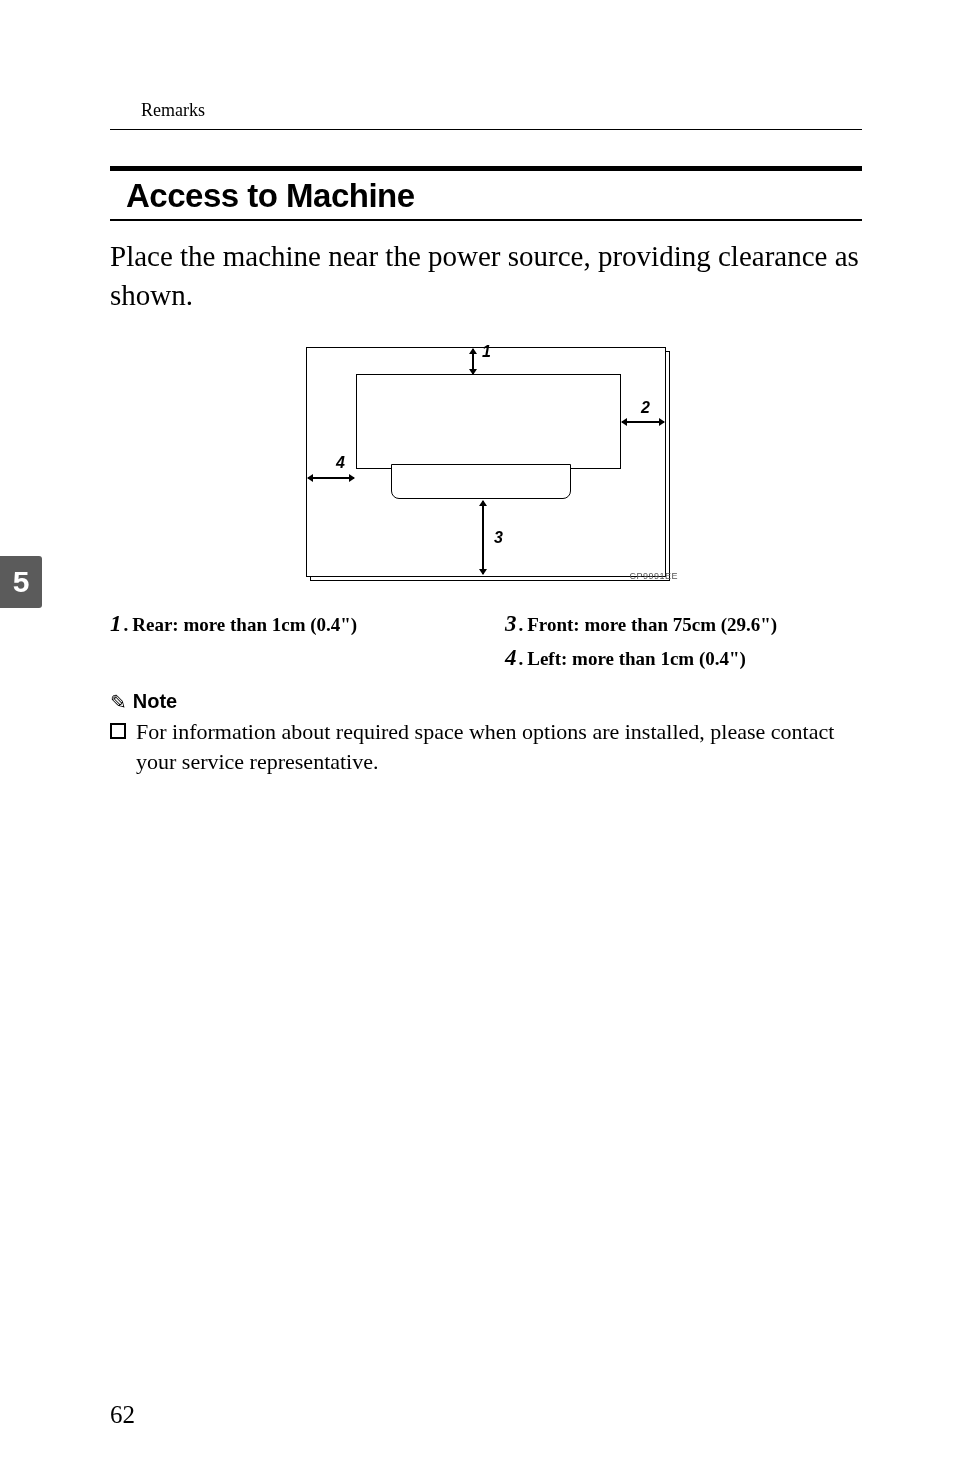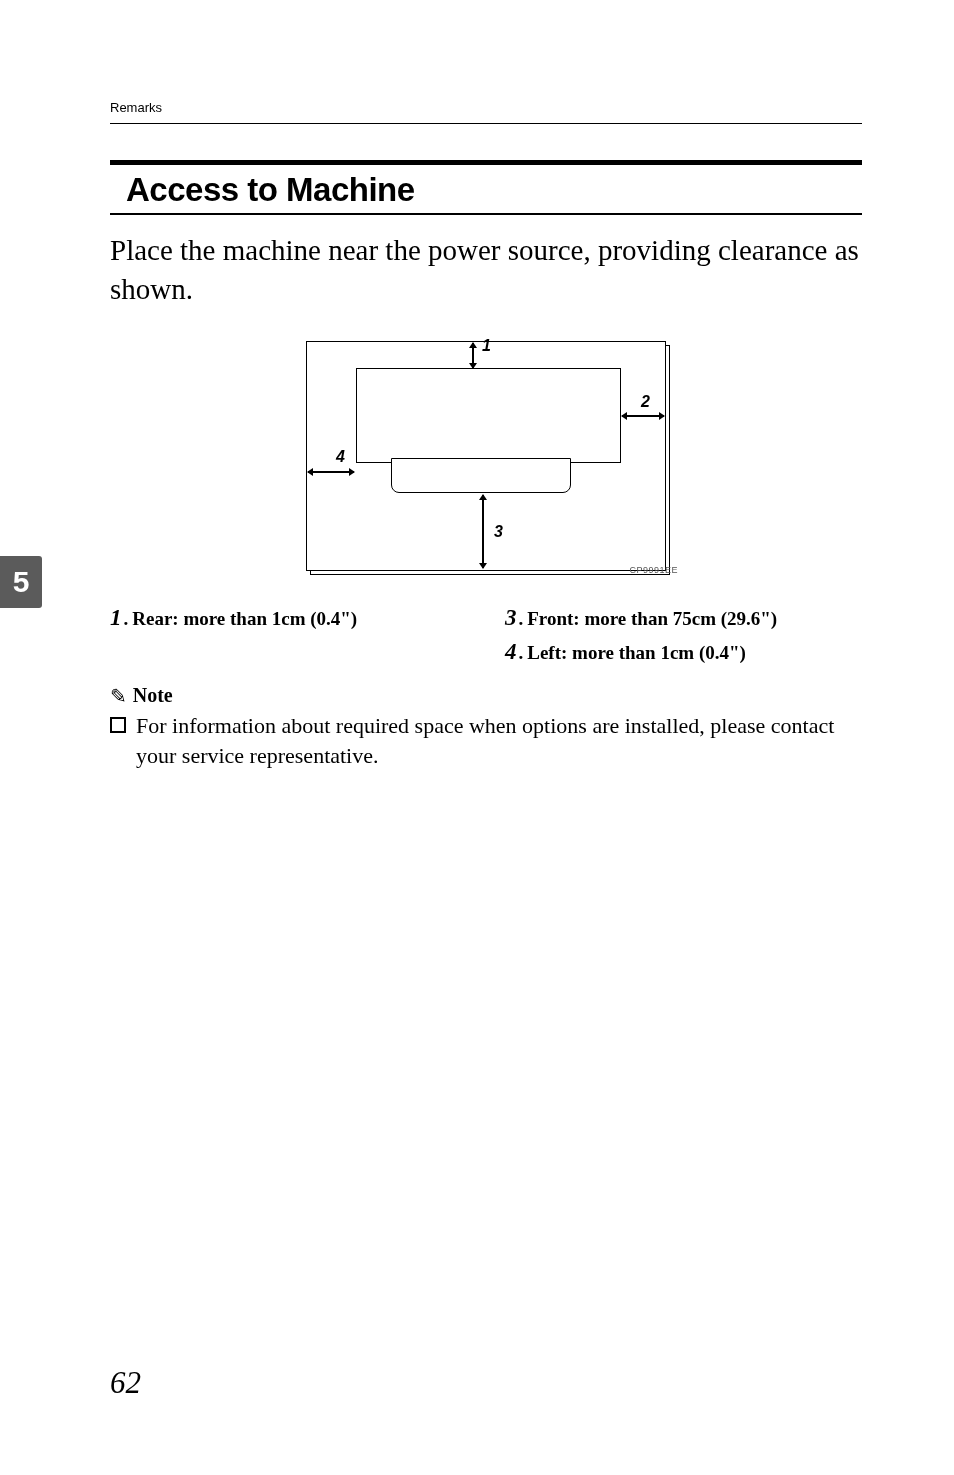--- a/index.html
+++ b/index.html
@@ -1,18 +1,18 @@
 <!DOCTYPE html>
 <html><head>
 <meta charset="utf-8">
 <style>
   * { margin: 0; padding: 0; box-sizing: border-box; }
   html, body { width: 954px; height: 1475px; background: #fff; font-family: "Times New Roman", Times, serif; color: #000; }
   .page { position: relative; width: 954px; height: 1475px; padding: 100px 92px 60px 110px; }
-  .running-header { font-family: Liberation Sans, sans-serif; font-size: 13px; margin-bottom: 8px; }
+  .running-header { font-family: Liberation Serif, serif; font-size: 18px; margin-bottom: 8px; margin-left: 31px; }
   .hr-thin { border: none; border-top: 1.5px solid #000; margin-bottom: 36px; }
   .h1-block { margin-bottom: 8px; }
   .h1-rule-top { border: none; border-top: 5px solid #000; margin-bottom: 4px; }
   .h1 { font-family: Arial, Helvetica, sans-serif; font-weight: bold; font-size: 33px; letter-spacing: -0.5px; margin: 6px 0 4px 16px; }
   .h1-rule-bot { border: none; border-top: 2px solid #000; }
   .body-text { font-size: 29px; line-height: 1.35; margin-top: 16px; margin-bottom: 24px; }
   .diagram-wrap { text-align: center; margin: 10px 0 12px 0; }
   .diagram { position: relative; width: 400px; height: 260px; margin: 0 auto; }
   .diagram .outer { position:absolute; left:20px; top:8px; width:360px; height:230px; border:1.5px solid #000; box-shadow: 4px 4px 0 -1px #fff, 4px 4px 0 0 #000; background:#fff; }
   .diagram .inner-top { position:absolute; left:70px; top:35px; width:265px; height:95px; border:1.5px solid #000; background:#fff; }
@@ -47,28 +47,28 @@
 
   .callouts { display:flex; gap:38px; margin-top:8px; }
   .callouts .col { flex:1; }
   .callout-item { font-size:19px; margin-bottom:8px; }
   .callout-item .num { font-family:"Times New Roman", serif; font-style:italic; font-weight:bold; font-size:23px; margin-right:2px; }
   .callout-item .dot { font-weight:bold; margin-right:4px; }
   .callout-item .txt { font-weight:bold; }
 
   .note-head { margin-top:10px; display:flex; align-items:center; gap:6px; }
   .note-head .icon { font-size:20px; position:relative; top:1px; }
-  .note-head .lbl { font-family: Liberation Serif, serif; font-weight:bold; font-size:20px; }
+  .note-head .lbl { font-family: Liberation Sans, sans-serif; font-weight:bold; font-size:20px; }
   .note-body { display:flex; align-items:flex-start; font-size:22px; line-height:1.35; margin-top:4px; }
   .note-body .bullet { width:16px; height:16px; border:2px solid #000; margin-top:6px; margin-right:10px; flex:none; }
   .note-body .txt { flex:1; }
 
   .side-tab { position:absolute; left:0; top:556px; width:42px; height:52px; background:#5b5b5b; color:#fff; font-family:Arial, Helvetica, sans-serif; font-weight:bold; font-size:30px; display:flex; align-items:center; justify-content:center; border-radius:0 3px 3px 0; }
 
-  .page-number { position:absolute; left:110px; bottom:74px; font-size:31px;font-style:italic; }
+  .page-number { position:absolute; left:110px; bottom:46px; font-size:25px; }
 </style>
 </head>
 <body>
 
 <div class="page">
 
   <div class="side-tab">5</div>
 
   <div class="running-header">Remarks</div>
   <hr class="hr-thin">

